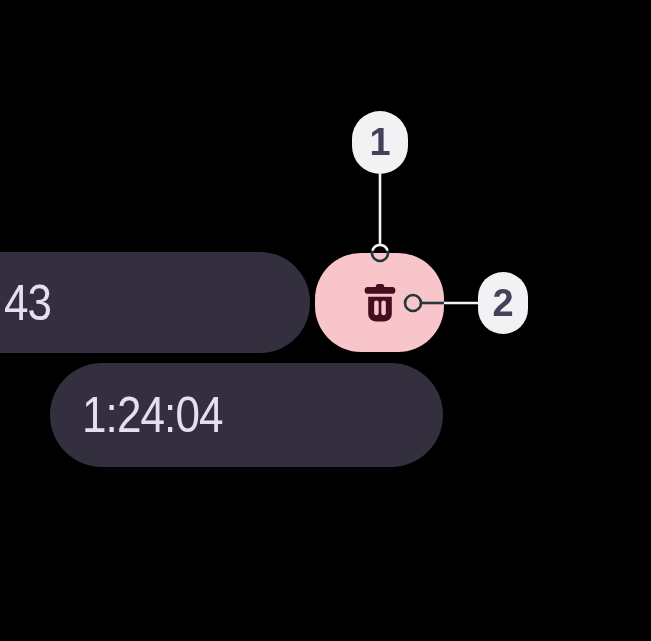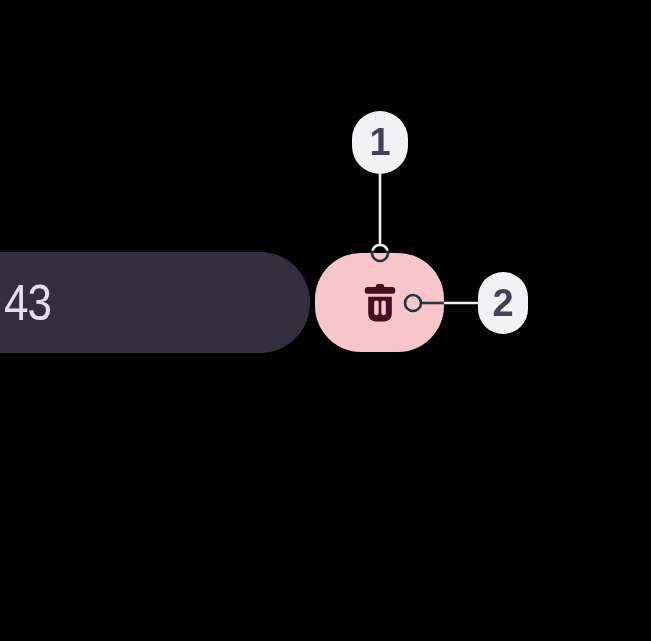--- a/index.html
+++ b/index.html
@@ -117,20 +117,23 @@
 
       <rect x="0" y="3" width="30" height="6.6" rx="3.3" fill="#430E20"></rect>
 
       <path d="M3.5 12.3 H26.5 V29.3 A7.2 7.2 0 0 1 19.3 36.5 H10.7 A7.2 7.2 0 0 1 3.5 29.3 Z" fill="#430E20"></path>
 
       <rect x="9.3" y="16" width="4.4" height="14.5" rx="2.2" fill="#F8C5CA"></rect>
       <rect x="16.3" y="16" width="4.4" height="14.5" rx="2.2" fill="#F8C5CA"></rect>
     </svg>
   </button>
 
+  <div class="chip chip-full">
+    <span class="chip-text">1:24:04</span>
+  </div>
 
   <svg class="overlay" width="651" height="641" viewBox="0 0 651 641">
 
     <line x1="380" y1="174" x2="380" y2="245.5" stroke="#F2F1F4" stroke-width="2.6"></line>
     <circle cx="380" cy="253" r="8" fill="none" stroke="#21393B" stroke-width="2.6"></circle>
 
     <path d="M 372.76 249.6 A 8 8 0 0 1 387.24 249.6" fill="none" stroke="#F2F1F4" stroke-width="2.6" stroke-linecap="round"></path>
 
     <circle cx="413" cy="303" r="8" fill="none" stroke="#21393B" stroke-width="2.6"></circle>
     <line x1="421.5" y1="303" x2="444" y2="303" stroke="#21393B" stroke-width="2.6"></line>

